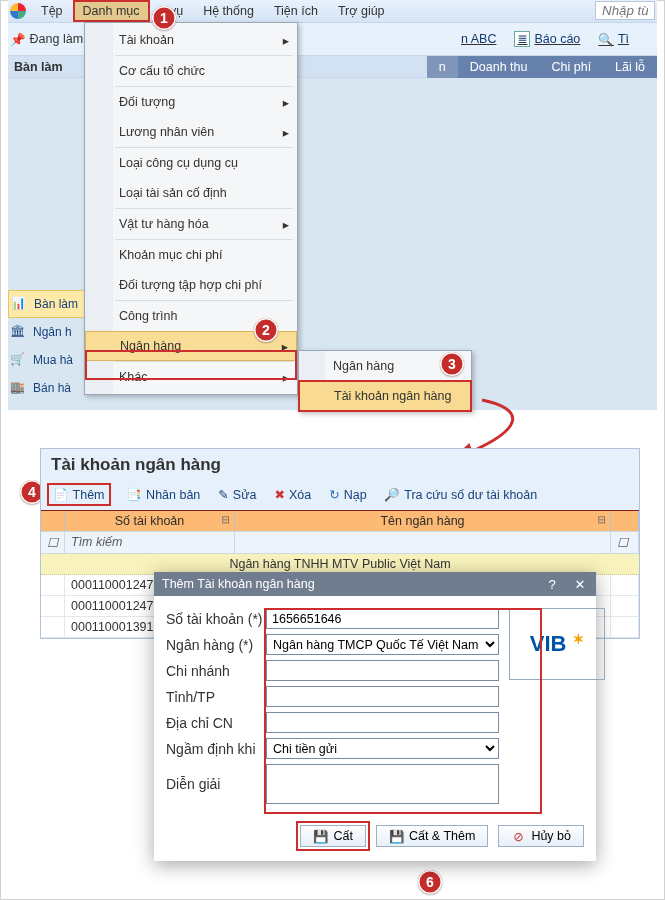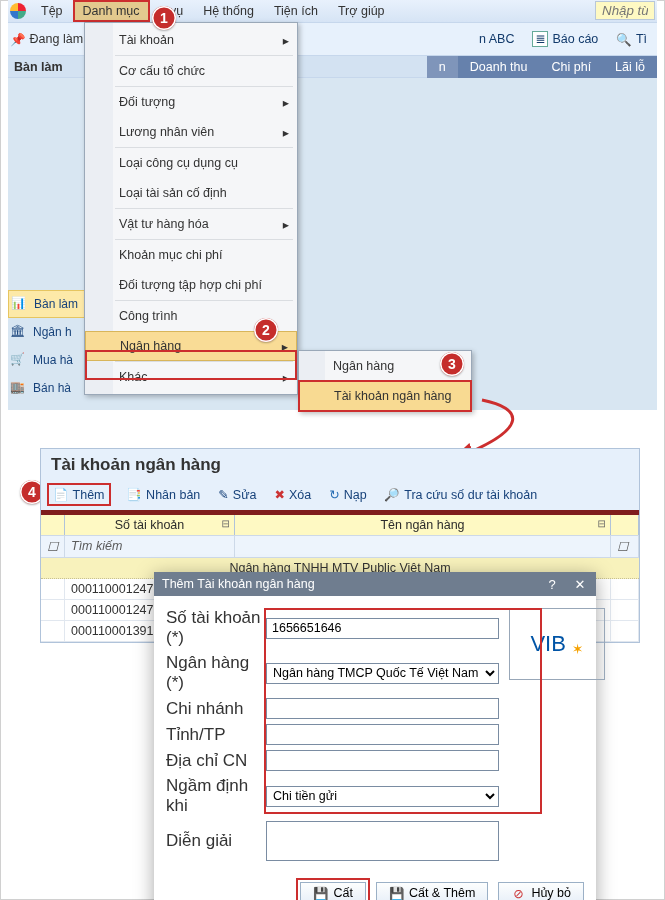--- a/index.html
+++ b/index.html
@@ -10,25 +10,25 @@
   .app-bg { background: #d8e6f2; }
 
   
   .top { position: absolute; left: 8px; top: 0; width: 649px; height: 410px; }
   .menubar { height: 22px; background: linear-gradient(#e8f1fc, #d6e4f5); display: flex; align-items: center; padding-left: 2px; gap: 2px; }
   .logo-icon { width: 16px; height: 16px; border-radius: 8px; background: conic-gradient(#e23 0 90deg, #4a8 90deg 180deg, #37c 180deg 270deg, #fb3 270deg 360deg); margin-right: 4px; }
   .menu-item { padding: 3px 9px; cursor: default; }
   .menu-item.highlight { background: #e3c98e; border: 1px solid #c2a050; padding: 2px 8px; }
   .menu-item.boxed2 { outline: 2.5px solid #cc2e2e; outline-offset: -1px; }
 
-  .searchbox { position: absolute; right: 2px; top: 1px; background: #fef9c3; border: 1px solid #b8c7d8; font-style: italic; color: #888; padding: 2px 6px; height: 19px; width: 60px; overflow: hidden;}
+  .searchbox { position: absolute; right: 2px; top: 1px; background: #ffffff; border: 1px solid #b8c7d8; font-style: italic; color: #888; padding: 2px 6px; height: 19px; width: 60px; overflow: hidden;}
 
   .toolbar2 { position: absolute; top: 22px; height: 34px; left: 0; right: 0; background: #e7f1fc; border-top: 1px solid #c6d7ec; border-bottom: 1px solid #c6d7ec; display: flex; align-items: center; }
   .tb-left { display: flex; align-items: center; padding-left: 2px; gap: 4px; }
-  .tb-right { margin-left: auto; display: flex; align-items: center; gap: 18px; padding-right: 10px; }
+  .tb-right { margin-left: auto; display: flex; align-items: center; gap: 18px; padding-right: 28px; text-decoration: underline; }
   .tb-btn { display: flex; align-items: center; gap: 4px; color: #123a6b; font-size: 12.5px; }
   .mini-glyph { width: 16px; height: 16px; display: inline-flex; align-items: center; justify-content: center; font-size: 12px; border: 1px solid #6a9; background: #fff; }
 
   .breadcrumb { position: absolute; top: 56px; left: 0; right: 0; height: 22px; background: #d3e2f2; border-bottom: 1px solid #c6d7ec; display: flex; align-items: center; font-weight: bold; padding-left: 6px; }
 
   .tabstrip { position: absolute; top: 56px; right: 0; height: 22px; display: flex; }
   .tab { padding: 4px 12px; color: #fff; font-size: 12.5px; background: #6b86b5; }
   .tab:nth-child(1){background:#7f95ba;}
   .tab:nth-child(2){background:#6681ac;}
   .tab:nth-child(3){background:#6681ac;}
@@ -60,21 +60,21 @@
   
   .big-arrow { position:absolute; left:432px; top:398px; width:120px; height:80px; pointer-events:none; }
   .big-arrow svg{overflow:visible;}
 
   
   .panel2 { position: absolute; left: 40px; top: 448px; width: 600px; border: 1px solid #b0c3da; background: #e6f0fb; }
   .panel2 .title { font-weight: bold; font-size: 17px; padding: 6px 8px 4px 10px; }
   .panel2 .tb { display: flex; align-items: center; gap: 18px; padding: 6px 8px 6px 8px; }
   .panel2 .tb2-btn { display: flex; align-items: center; gap: 4px; color: #17427a; font-size: 12.5px; }
   .panel2 .tb2-btn.boxed { outline: 2.5px solid #cc2e2e; padding: 2px 4px; }
-  .panel2 .gridhead { display: flex; background: #fef9c3; border-top: 5px solid #7f1d1d; }
+  .panel2 .gridhead { display: flex; background: #fdba74; border-top: 1px solid #7f1d1d; }
   .panel2 .gh-cell { padding: 3px 6px; border-right: 1px solid #b0c3da; color: #2b2b2b; text-align: center; position: relative; }
   .panel2 .gh-pin::after { content: "⊟"; position: absolute; right: 4px; top: 3px; color: #666; font-size: 10px; }
   .panel2 .filterrow { display: flex; background: #edf4fc; border-top: 1px solid #cdd9e8; border-bottom: 1px solid #cdd9e8; }
   .panel2 .fr-cell { padding: 3px 6px; border-right: 1px solid #cdd9e8; font-style: italic; color: #5b5b5b; }
   .panel2 .grouprow { background: #f8f2bc; padding: 3px 6px; border-bottom: 1px dotted #c7c093; text-align: center;}
   .panel2 .datarow { display: flex; }
   .panel2 .dr-cell { padding: 3px 6px; border-right: 1px solid #e1e7ef; border-bottom: 1px solid #e1e7ef; background: #fff; }
 
   .col-a{width:24px;}
   .col-b{width:170px;}
@@ -82,26 +82,26 @@
   .col-d{width:28px;}
 
   
   .dlg { position: absolute; left: 154px; top: 572px; width: 442px; background: #fff; box-shadow: 0 4px 18px rgba(0,0,0,.35); }
   .dlg .tbar { background: #6f7d8f; color: #fff; height: 24px; display: flex; align-items: center; padding: 0 2px 0 8px; font-size: 12.5px; }
   .dlg .tbar .tbar-gap{flex:1;}
   .dlg .tbar .tbar-btn { width: 28px; text-align: center; color: #fff; font-size: 13px; }
   .dlg .body { padding: 12px 12px 8px 12px; display: flex; gap: 10px; }
   .dlg .form { flex: 1; }
   .dlg .frow { display: flex; align-items: center; margin-bottom: 5px; }
-  .dlg .flabel { width: 100px; font-size: 17px; }
+  .dlg .flabel { width: 100px; font-size: 14px; }
   .dlg .finput { flex: 1; height: 21px; border: 1px solid #7a8ca2; background: #fff; padding: 2px 5px; font-size: 12.5px; }
   .dlg select.finput { padding: 1px 2px; }
   .dlg textarea.finput { height: 40px; resize: none; }
   .logo-box { width: 96px; height: 72px; border: 1px solid #98a7b8; display: flex; align-items: center; justify-content: center; }
-  .vib { font-weight: normal; color: #0054a6; font-size: 22px; display:flex; align-items:flex-end; gap:6px;}
+  .vib { font-weight: bold; color: #0054a6; font-size: 22px; display:flex; align-items:flex-start; gap:6px;}
   .vib .burst { color: #f5a100; font-size: 14px; }
   .dlg .btnbar { display: flex; gap: 10px; justify-content: flex-end; padding: 8px 12px 14px 12px; }
   .dlg .btn { display: flex; align-items: center; gap: 6px; padding: 3px 12px; border: 1px solid #9bb0c6; background: linear-gradient(#fdfefe,#e7eff8); font-size: 12.5px; }
   .dlg .btn.boxed { outline: 2.5px solid #cc2e2e; outline-offset: 2px; }
   .ico { width:14px; height:14px; display:inline-block; }
 
   .frame-red-form { position:absolute; border:2.5px solid #cc2e2e; pointer-events:none; }
 
   
   .outer { position:absolute; inset:0; border:1px solid #d0d0d0; pointer-events:none;}

